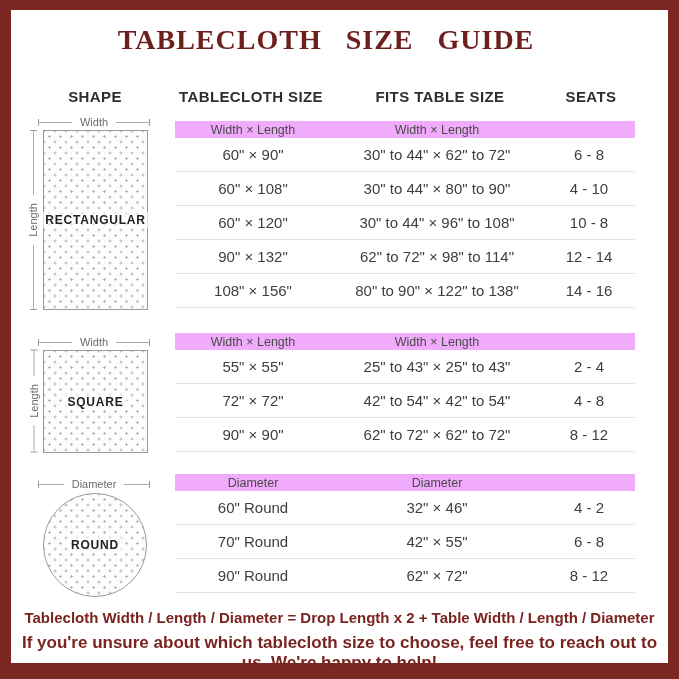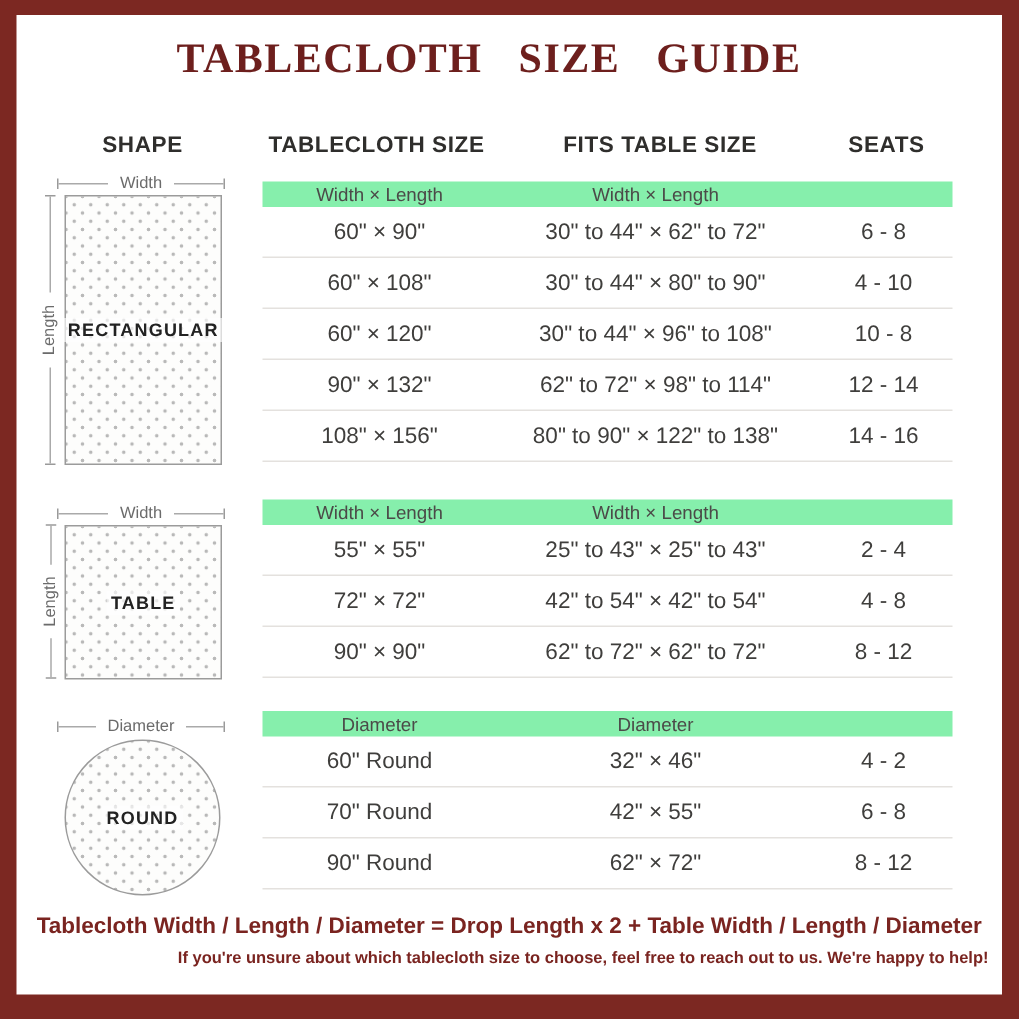--- a/index.html
+++ b/index.html
@@ -24,21 +24,21 @@
   .ch-shape { left:45px;  width:100px; }
   .ch-size  { left:165px; width:172px; }
   .ch-fits  { left:354px; width:172px; }
   .ch-seats { left:546px; width:90px;  }
 
   .table { position:absolute; left:175px; width:460px; }
   .t-rect   { top:121px; }
   .t-square { top:333px; }
   .t-round  { top:474px; }
   .band {
-    height:17px; background:#86efac; display:flex; align-items:center;
+    height:17px; background:#f0abfc; display:flex; align-items:center;
     font-size:12.5px; color:#4b4a48;
   }
   .row {
     height:34px; display:flex; align-items:center;
     border-bottom:1px solid #e4e1de;
     font-size:15px; color:#3f3e3c;
   }
   .c1 { width:156px; text-align:center; }
   .c2 { width:212px; text-align:center; }
   .c3 { width:92px;  text-align:center; }
@@ -73,21 +73,21 @@
   .dim-w-round  { left:38px; top:477px; width:112px; }
   .dim-v { transform:rotate(-90deg); }
   .dim-l-rect   { left:-57px; top:213px; width:180px; }
   .dim-l-square { left:-18px; top:394px; width:103px; }
 
   .footnote {
     position:absolute; left:20px; width:639px; text-align:center;
     color:#7a2420; font-weight:700;
   }
   .fn1 { top:609px; font-size:15px; }
-  .fn2 { top:633px; font-size:11px;text-align:right; }
+  .fn2 { top:633px; font-size:17px; }
 </style>
 </head>
 <body>
 
 <div class="canvas"></div>
 
 <div class="title">TABLECLOTH SIZE GUIDE</div>
 
 <div class="colhead ch-shape">SHAPE</div>
 <div class="colhead ch-size">TABLECLOTH SIZE</div>
@@ -120,21 +120,21 @@
   <span class="tick"></span>
 </div>
 <div class="dim dim-v dim-l-square">
   <span class="tick"></span>
   <span class="line"></span>
   <span class="lbl">Length</span>
   <span class="line"></span>
   <span class="tick"></span>
 </div>
 <div class="shape sh-square">
-  <span class="shape-label">TABLE</span>
+  <span class="shape-label">SQUARE</span>
 </div>
 
 <div class="dim dim-w-round">
   <span class="tick"></span>
   <span class="line"></span>
   <span class="lbl">Diameter</span>
   <span class="line"></span>
   <span class="tick"></span>
 </div>
 <div class="shape sh-round">

